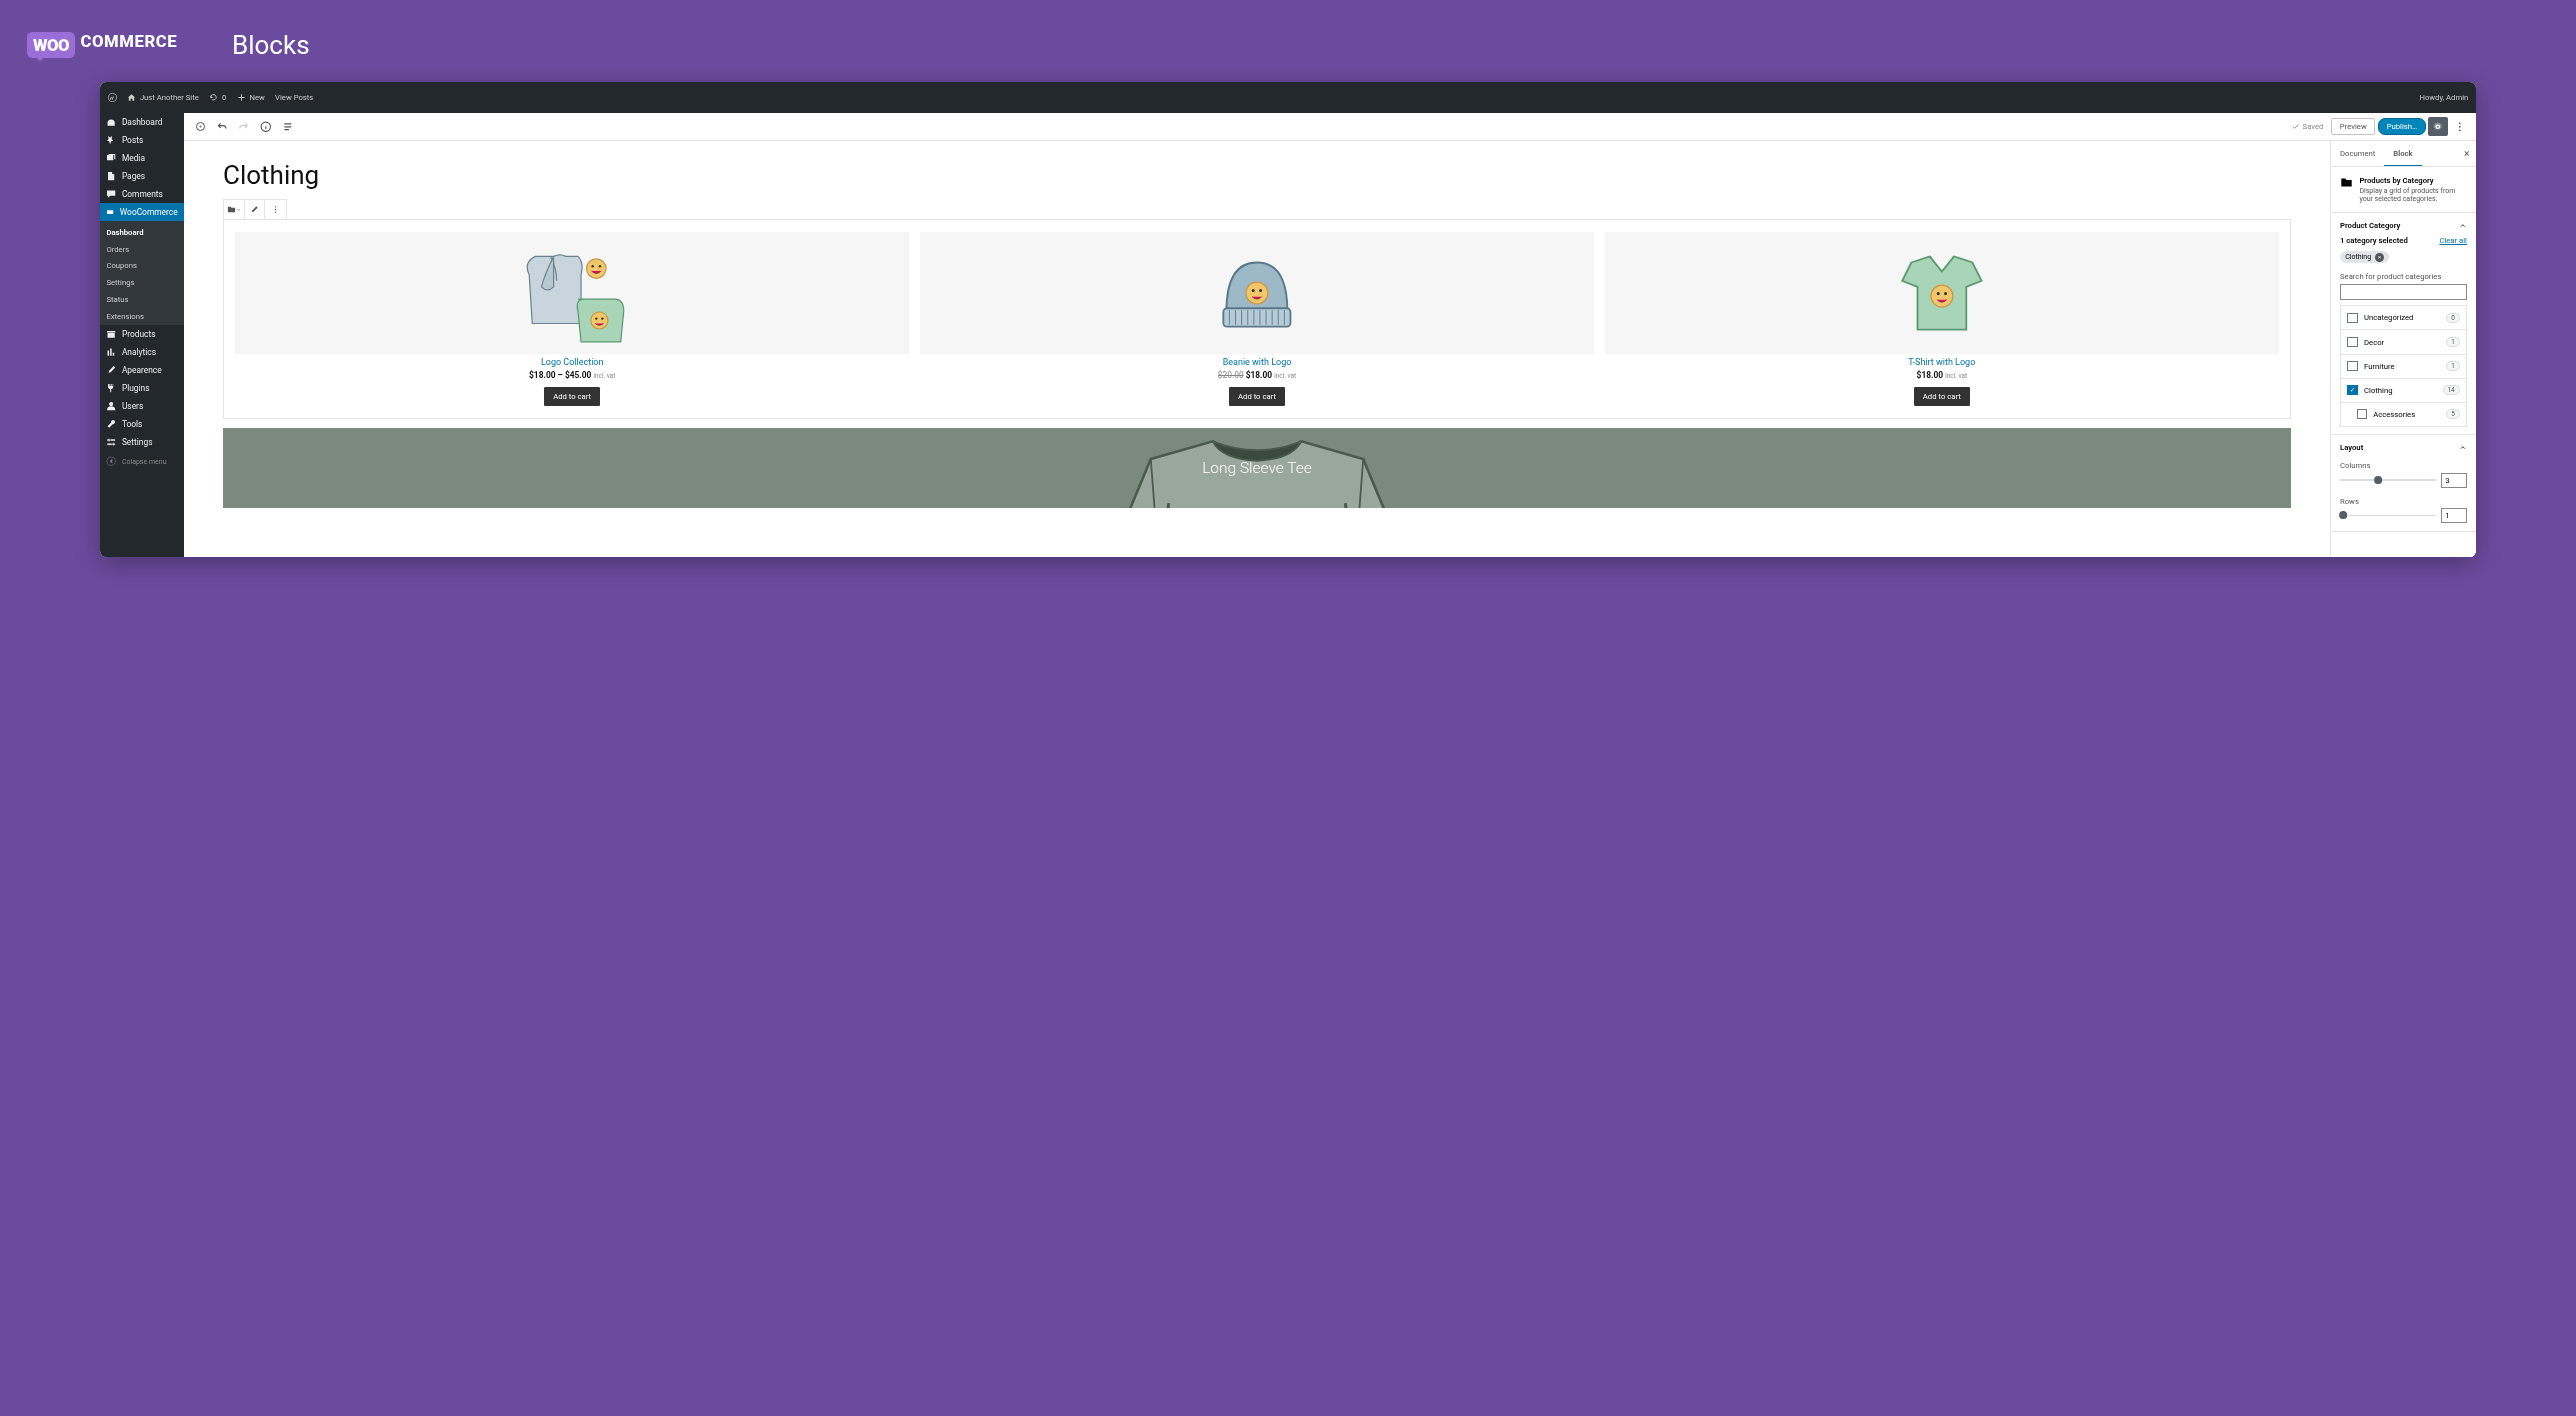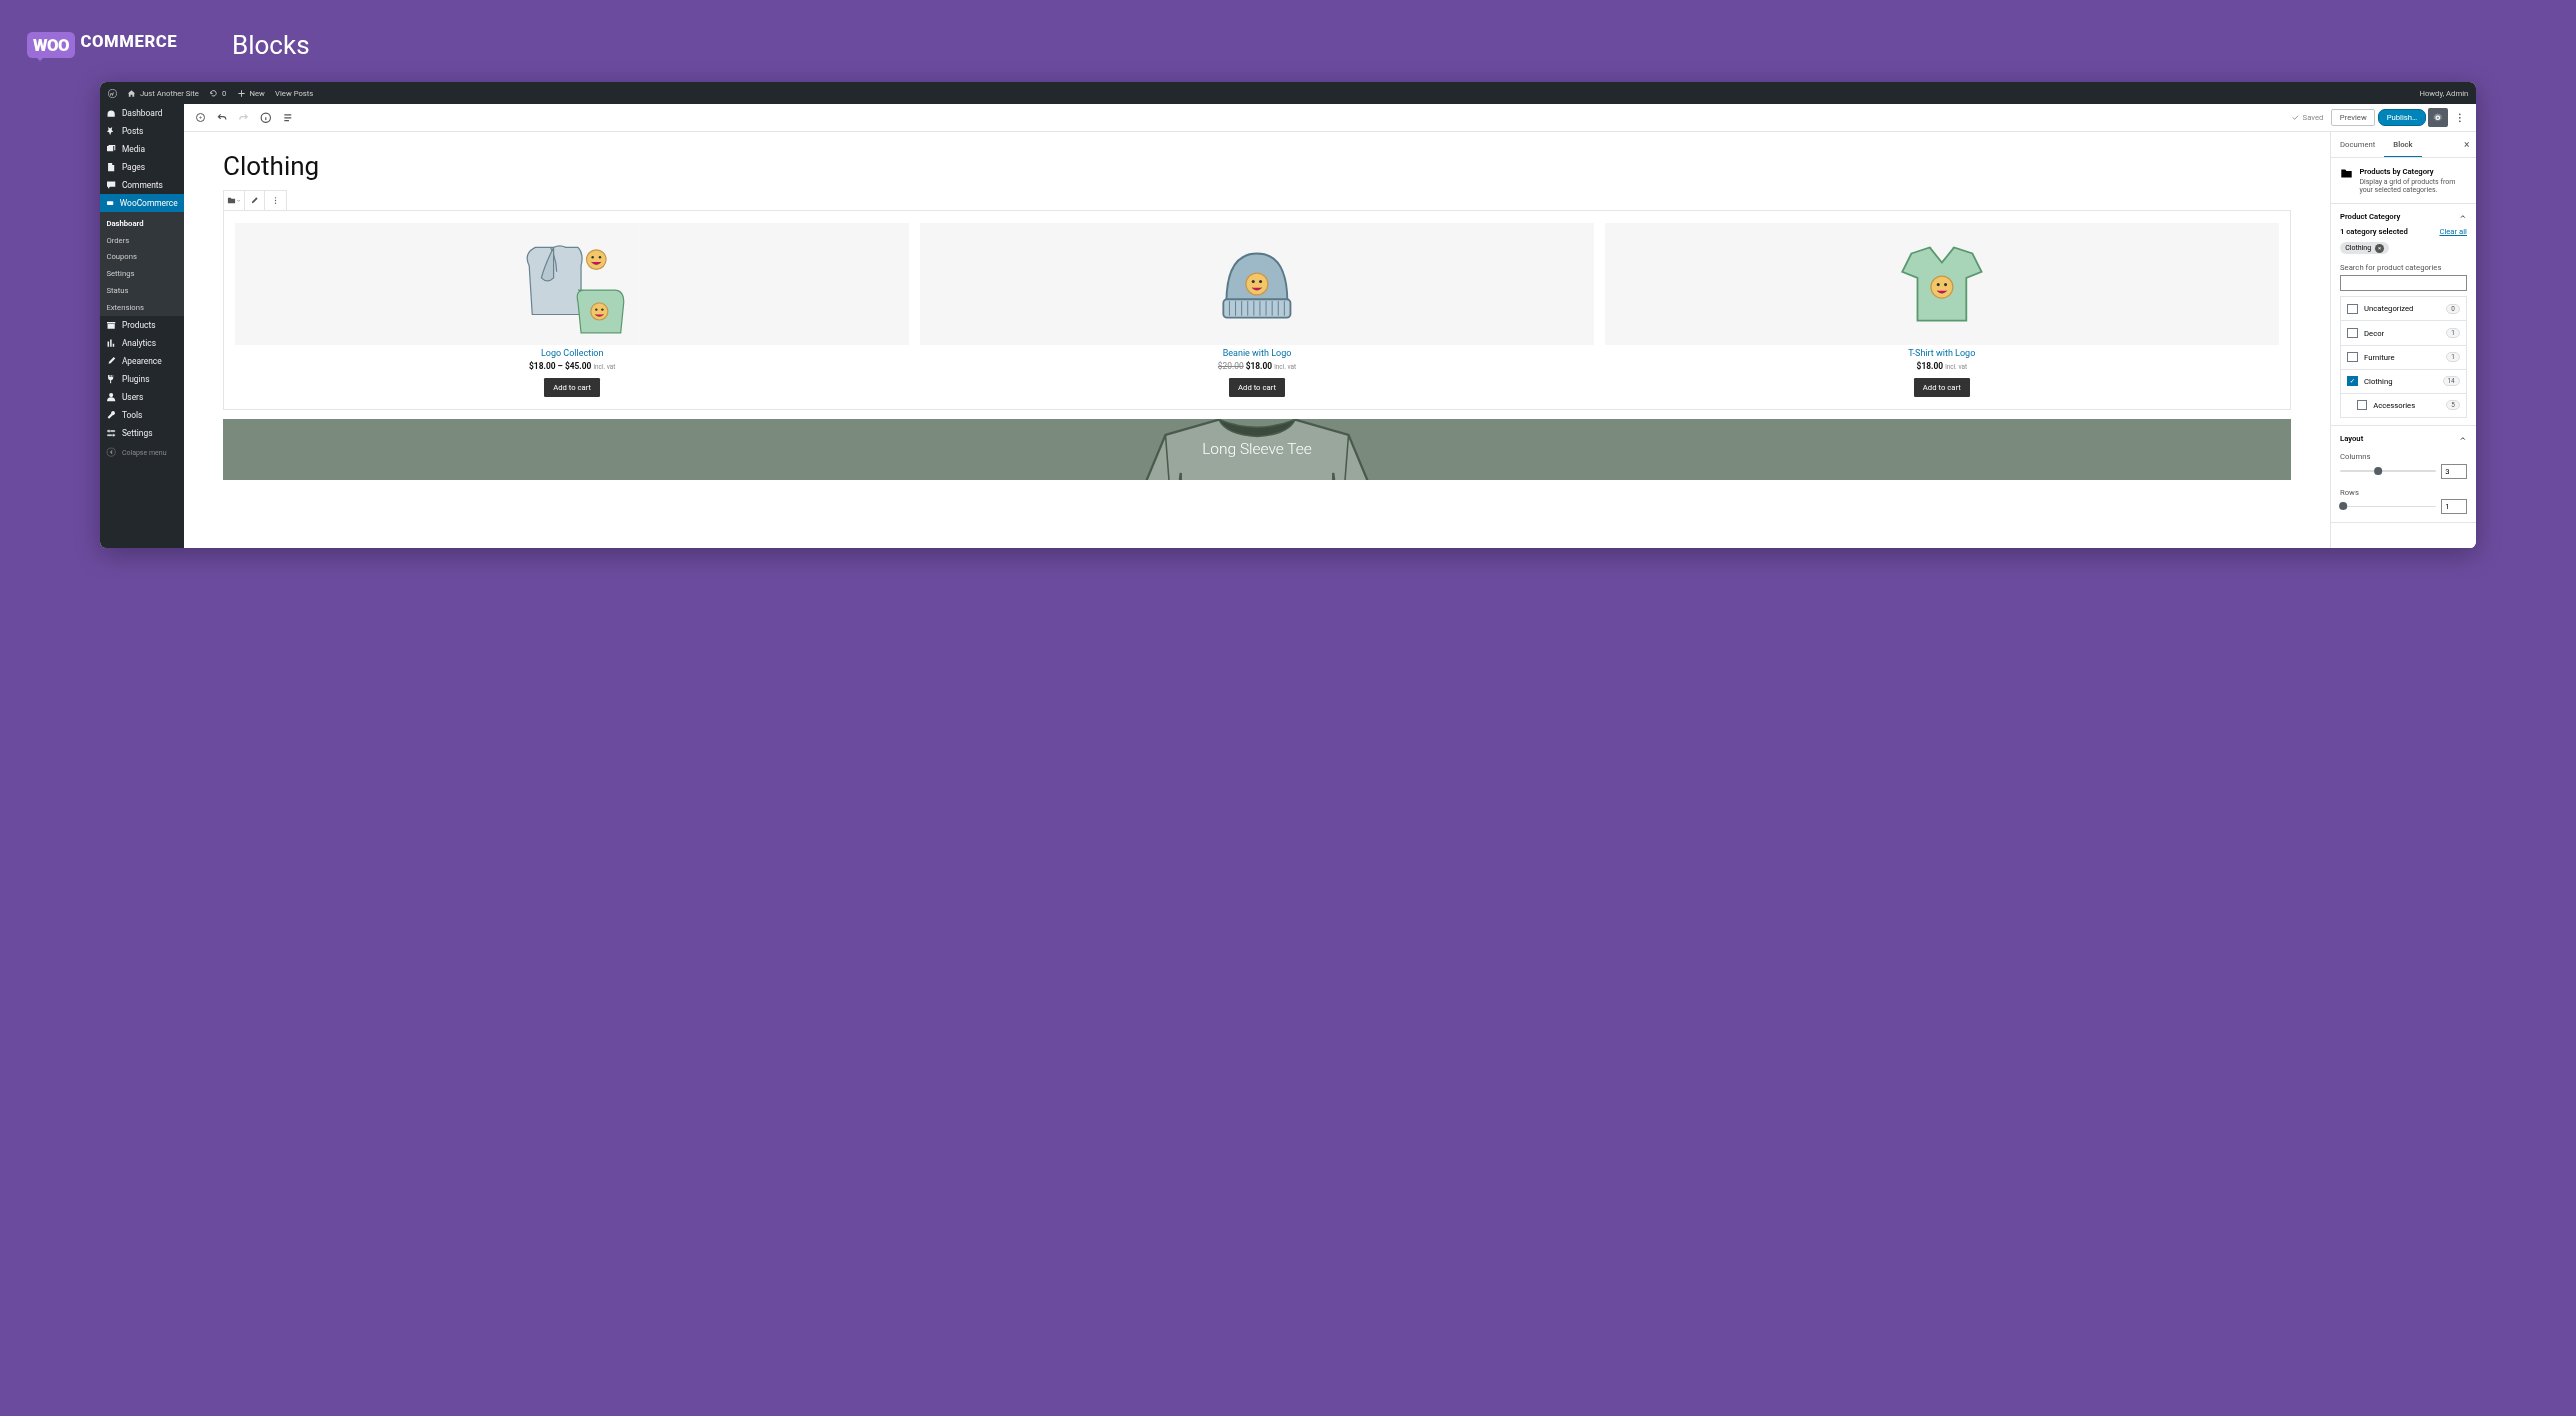--- a/index.html
+++ b/index.html
@@ -8,21 +8,21 @@
 .outer-header { display: flex; align-items: center; height: 90px; }
 .logo-box { width: 204px; display: flex; align-items: center; justify-content: center; }
 .logo { display: flex; align-items: flex-start; gap: 5.2px; }
 .logo-bubble { background: #9b6dd7; border-radius: 5.2px; padding: 3.9px 6.4px; color: #fff; font-weight: 900; font-size: 16.7px; letter-spacing: -0.6px; position: relative; }
 .logo-bubble::after { content: ''; position: absolute; bottom: -5.2px; left: 10.3px; border: 3.9px solid transparent; border-top-color: #9b6dd7; }
 .logo-text { color: #fff; font-weight: 800; font-size: 16.7px; letter-spacing: 0.6px; }
 .outer-title { color: #fff; font-size: 26px; font-weight: 400; margin-left: 28px; }
 
 .window { position: absolute; top: 82px; left: 100px; right: 100px; background: #fff; border-radius: 6.4px; overflow: hidden; box-shadow: 0 5.2px 26px rgba(0,0,0,0.3); }
 
-.adminbar { background: #23282d; color: #ccc; height: 22px; display: flex; align-items: center; justify-content: space-between; padding: 0 7.7px; font-size: 7.7px; }
+.adminbar { background: #23282d; color: #ccc; height: 31px; display: flex; align-items: center; justify-content: space-between; padding: 0 7.7px; font-size: 7.7px; }
 .adminbar-left { display: flex; align-items: center; gap: 10.3px; }
 .adminbar-item { display: flex; align-items: center; gap: 3.9px; cursor: pointer; }
 .adminbar .micon { width: 9px; height: 9px; }
 
 .body-row { display: flex; height: 444px; }
 
 .sidebar { width: 84px; background: #23282d; color: #ccc; display: flex; flex-direction: column; font-size: 8.4px; overflow-y: auto; }
 .sidebar::-webkit-scrollbar { width: 0; }
 .side-item { display: flex; align-items: center; gap: 5.2px; padding: 3.9px 6.4px; cursor: pointer; position: relative; color: #eee; }
 .side-item.active { background: #0073aa; color: #fff; }
@@ -54,21 +54,21 @@
 .products-block { border: 0.6px solid #e2e4e7; padding: 10.3px; display: flex; gap: 9px; }
 .product { flex: 1; text-align: center; border: 0.6px solid transparent; }
 .product-img { height: 122px; background: #f6f6f6; display: flex; align-items: center; justify-content: center; }
 .product-img svg { width: 100%; height: 100%; }
 .product-title { color: #0073aa; font-size: 9px; margin-top: 3px; }
 .product-price { font-size: 8.4px; margin-top: 3.9px; color: #111; }
 .product-price .old { text-decoration: line-through; color: #888; }
 .product-price .vat { font-size: 6.4px; color: #888; }
 .add-cart { display: inline-block; background: #333; color: #fff; padding: 5.2px 9px; font-size: 7.7px; margin-top: 6.4px; border-radius: 1.3px; cursor: pointer; }
 
-.cover-block { margin-top: 9px; height: 61px; background: #7a8a7c; display: flex; align-items: center; justify-content: center; position: relative; overflow: hidden; }
+.cover-block { margin-top: 9px; height: 80px; background: #7a8a7c; display: flex; align-items: center; justify-content: center; position: relative; overflow: hidden; }
 .cover-block svg { position: absolute; width: 100%; height: 250%; top: -6.4px; }
 .cover-text { color: #fff; font-size: 15.5px; position: relative; z-index: 2; font-weight: 300; }
 
 .inspector { width: 146px; border-left: 0.6px solid #e2e4e7; display: flex; flex-direction: column; font-size: 7.7px; overflow-y: auto; }
 .inspector::-webkit-scrollbar { width: 0; }
 .insp-tabs { display: flex; border-bottom: 0.6px solid #e2e4e7; position: relative; }
 .insp-tab { padding: 7.7px 9px; cursor: pointer; color: #555; }
 .insp-tab.active { font-weight: 600; border-bottom: 1.9px solid #0073aa; margin-bottom: -0.6px; }
 .insp-close { position: absolute; right: 6.4px; top: 6.4px; cursor: pointer; color: #555; font-size: 10.3px; }
 .insp-header { padding: 9px; border-bottom: 0.6px solid #e2e4e7; display: flex; gap: 6.4px; }

